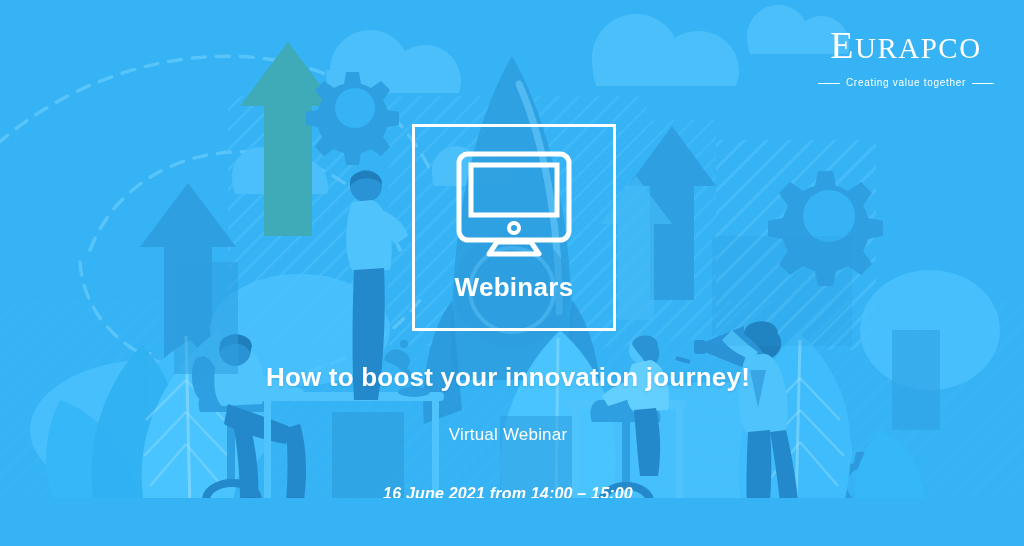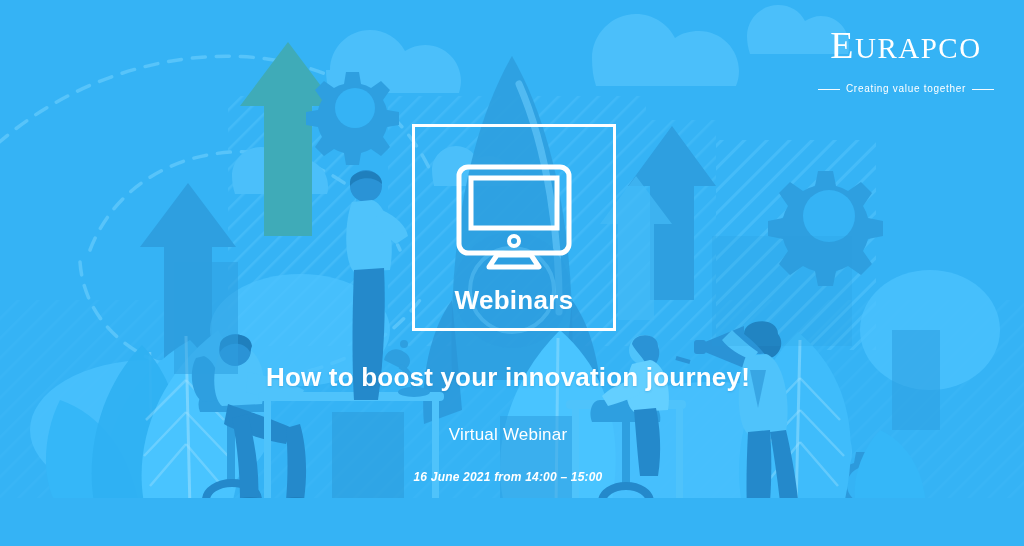--- a/index.html
+++ b/index.html
@@ -42,21 +42,21 @@
     letter-spacing:1.5px;
     display:block;
     white-space:nowrap;
   }
   .logo-word .small-caps { font-size:29px; }
   .logo-tag {
     display:flex;
     align-items:center;
     justify-content:center;
     gap:6px;
-    margin-top:20px;
+    margin-top:14px;
   }
   .logo-tag .rule {
     display:block;
     width:22px;
     height:1px;
     background:#ffffff;
     opacity:.95;
   }
   .logo-tag-text {
     font-family:"Liberation Sans", sans-serif;
@@ -71,21 +71,21 @@
     position:absolute;
     left:412px;
     top:124px;
     width:204px;
     height:207px;
     border:3px solid #ffffff;
     z-index:30;
     display:flex;
     flex-direction:column;
     align-items:center;
-    justify-content:center;
+    justify-content:flex-start;
   }
   .card-icon {
     margin-top:23px;
     width:122px;
     height:108px;
   }
   .card-label {
     color:#ffffff;
     font-size:26px;
     font-weight:bold;
@@ -111,24 +111,24 @@
   }
   .subhead {
     color:#ffffff;
     font-size:17px;
     font-weight:normal;
     margin-top:32px;
     letter-spacing:.2px;
   }
   .datetime {
     color:#ffffff;
-    font-size:12px;
+    font-size:16px;
     font-weight:bold;
     font-style:italic;
-    margin-top:25px;
+    margin-top:40px;
     letter-spacing:.2px;
   }
 </style>
 </head>
 <body>
 
 <div class="banner">
 
   <svg class="bg-art" viewBox="0 0 1024 546" preserveAspectRatio="none">
     <defs>

